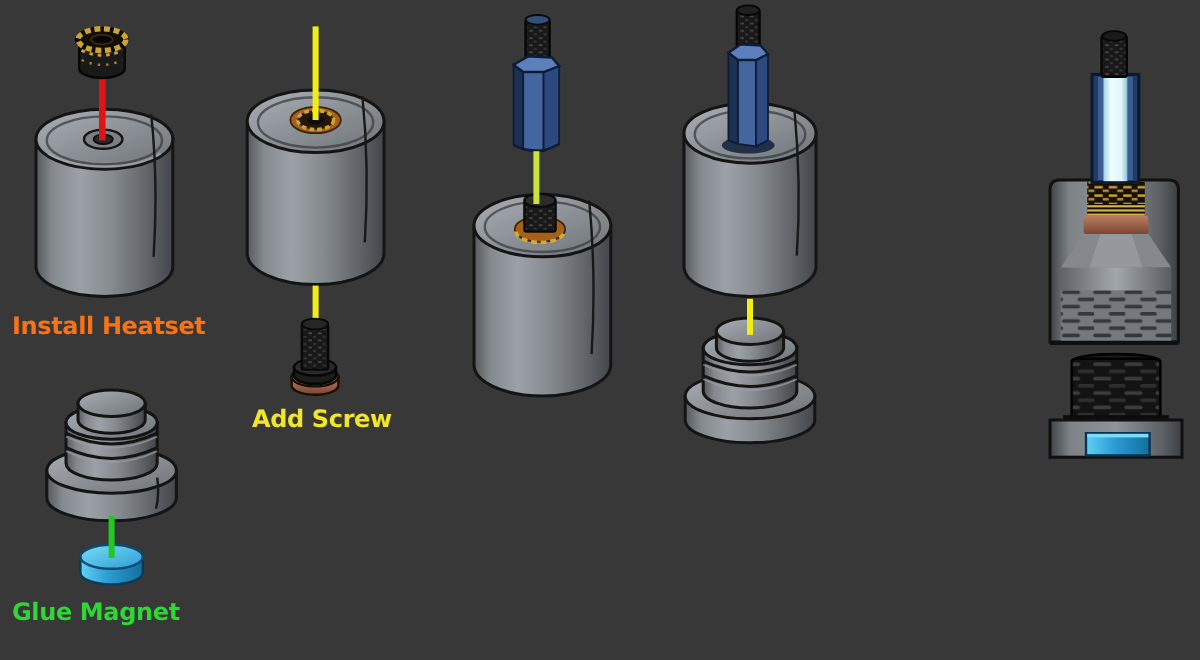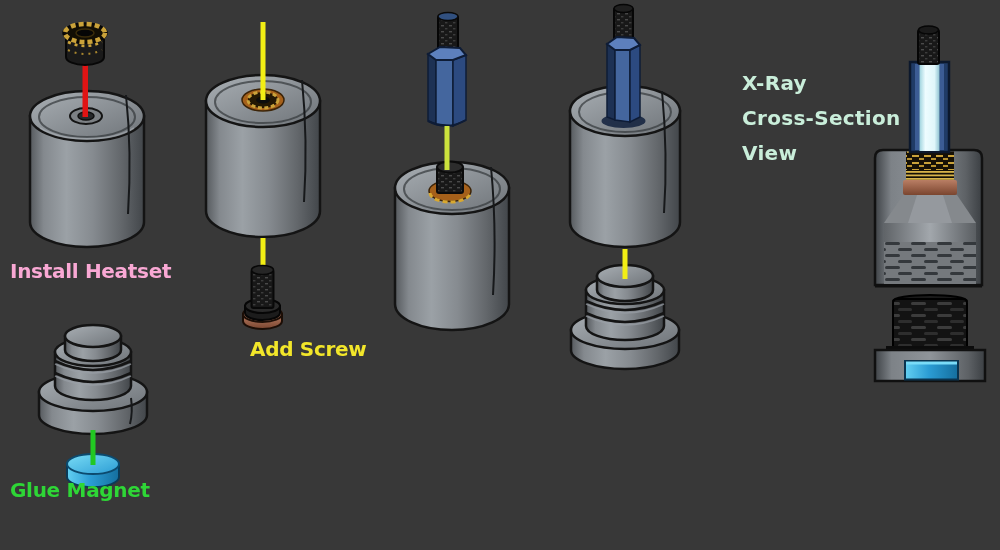--- a/index.html
+++ b/index.html
@@ -1,23 +1,23 @@
 <!DOCTYPE html>
 <html><head>
 <meta charset="utf-8">
 <style>
   html,body{margin:0;padding:0;}
   body{width:1000px;height:550px;background:#383838;overflow:hidden;
        font-family:"DejaVu Sans", "Liberation Sans", sans-serif;}
   .stage{position:relative;width:1000px;height:550px;}
   .stage svg{position:absolute;left:0;top:0;}
   .lbl{position:absolute;font-weight:bold;font-size:20px;letter-spacing:-0.3px;white-space:nowrap;}
-  .lbl-red{color:#f9a8d4;text-align:right;}
+  .lbl-red{color:#f97316;text-align:right;}
   .lbl-green{color:#2ed636;}
-  .lbl-yellow{color:#f2e62a;margin-left:40px;}
+  .lbl-yellow{color:#f2e62a;}
   .xray-lbl{position:absolute;left:742px;top:66px;color:#c9eeda;font-weight:bold;
             font-size:20px;letter-spacing:0.3px;}
   .xray-lbl div{height:35px;line-height:35px;}
 </style>
 </head>
 <body>
 
 <div class="stage">
 
 <svg width="1000" height="550" viewBox="0 0 1000 550">
@@ -235,22 +235,17 @@
       <rect x="893" y="299" width="74" height="51" rx="4" fill="url(#pThreadB)" stroke="#000000" stroke-width="2"></rect>
       <rect x="886" y="346" width="88" height="5" fill="#0c0c0c"></rect>
       <rect x="875" y="350" width="110" height="31" fill="url(#gflange)" stroke="#101010" stroke-width="2.5"></rect>
       <rect x="905" y="361" width="53" height="18.5" fill="url(#gmag)" stroke="#0a3450" stroke-width="2"></rect>
       <rect x="906" y="361.5" width="51" height="3" fill="#7adcf8"></rect>
     </g>
   </g>
 </svg>
 
   <div class="lbl lbl-red" style="left:10px;top:259px;">Install Heatset</div>
-  <div class="lbl lbl-green" style="left:10px;top:478px;">Glue Magnet</div>
+  <div class="lbl lbl-green" style="left:10px;top:498px;">Glue Magnet</div>
   <div class="lbl lbl-yellow" style="left:210px;top:337px;">Add Screw</div>
 
-  <div class="xray-lbl">
-    <div>X-Ray</div>
-    <div>Cross-Section</div>
-    <div>View</div>
-  </div>
 
 </div>
 
 </body></html>

